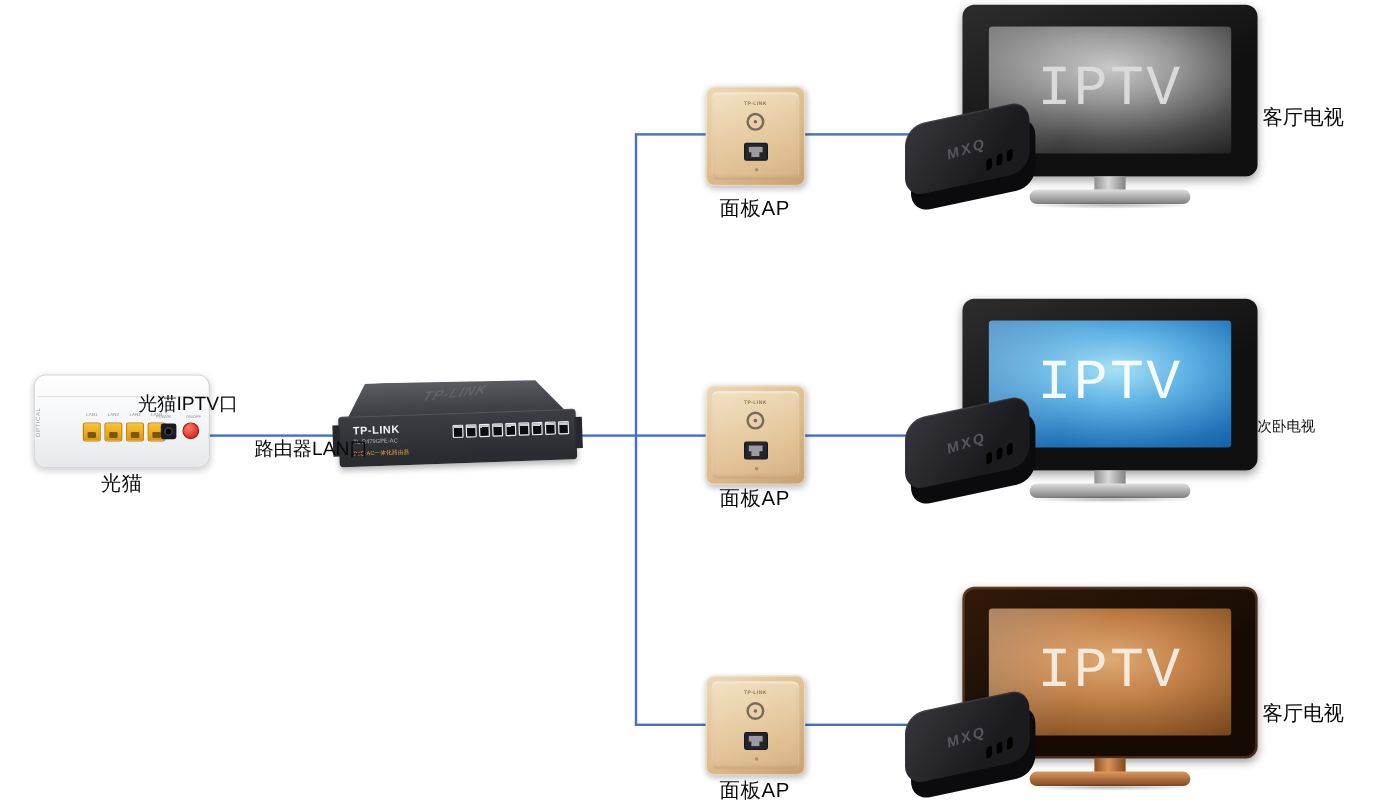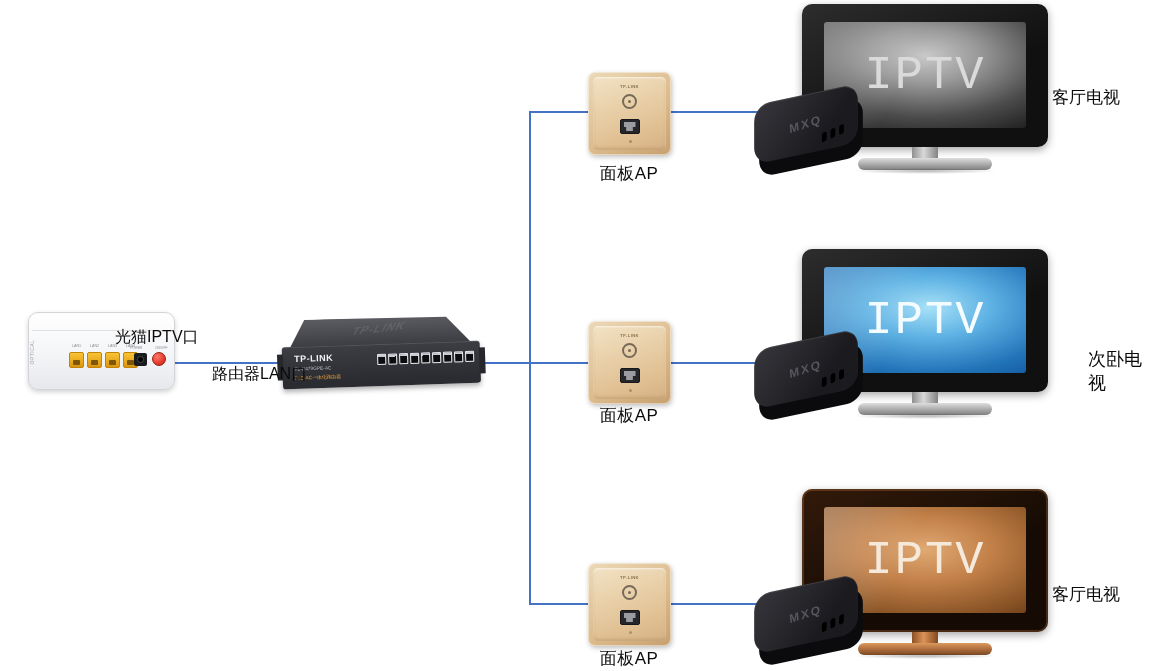--- a/index.html
+++ b/index.html
@@ -158,20 +158,21 @@
       <div class="mport"></div>
       <div class="mport"></div>
     </div>
     <div class="modem-toplabels">
       <span>POWER</span>
       <span>ON/OFF</span>
     </div>
     <div class="modem-power"></div>
     <div class="modem-onoff"></div>
   </div>
+  <div class="dev-label" style="left:28px; top:391px; width:147px;">光猫</div>
 
   <div class="link-label" style="left:115px; top:327px;">光猫IPTV口</div>
   <div class="link-label" style="left:212px; top:364px;">路由器LAN口</div>
 
   <div class="router">
     <div class="router-tilt">
       <div class="router-top">
         <div class="router-top-brand">TP-LINK</div>
       </div>
       <div class="router-front">
@@ -260,21 +261,21 @@
     <div class="stb-body"></div>
     <div class="stb-topface">
       <span class="stb-brand">MXQ</span>
       <div class="stb-vents">
           <i></i>
           <i></i>
           <i></i>
         </div>
     </div>
   </div>
-  <div class="link-label" style="left:1088px; top:347px; font-size:18px;">次卧电视</div>
+  <div class="link-label" style="left:1048px; top:347px; font-size:12px;">次卧电视</div>
 
   <div class="tv tv-copper" style="top:487px;">
     <div class="tv-frame"></div>
     <div class="tv-screen">
       <span class="iptv-text">IPTV</span>
     </div>
     <div class="tv-neck"></div>
     <div class="tv-base"></div>
     <div class="tv-shadow"></div>
   </div>

